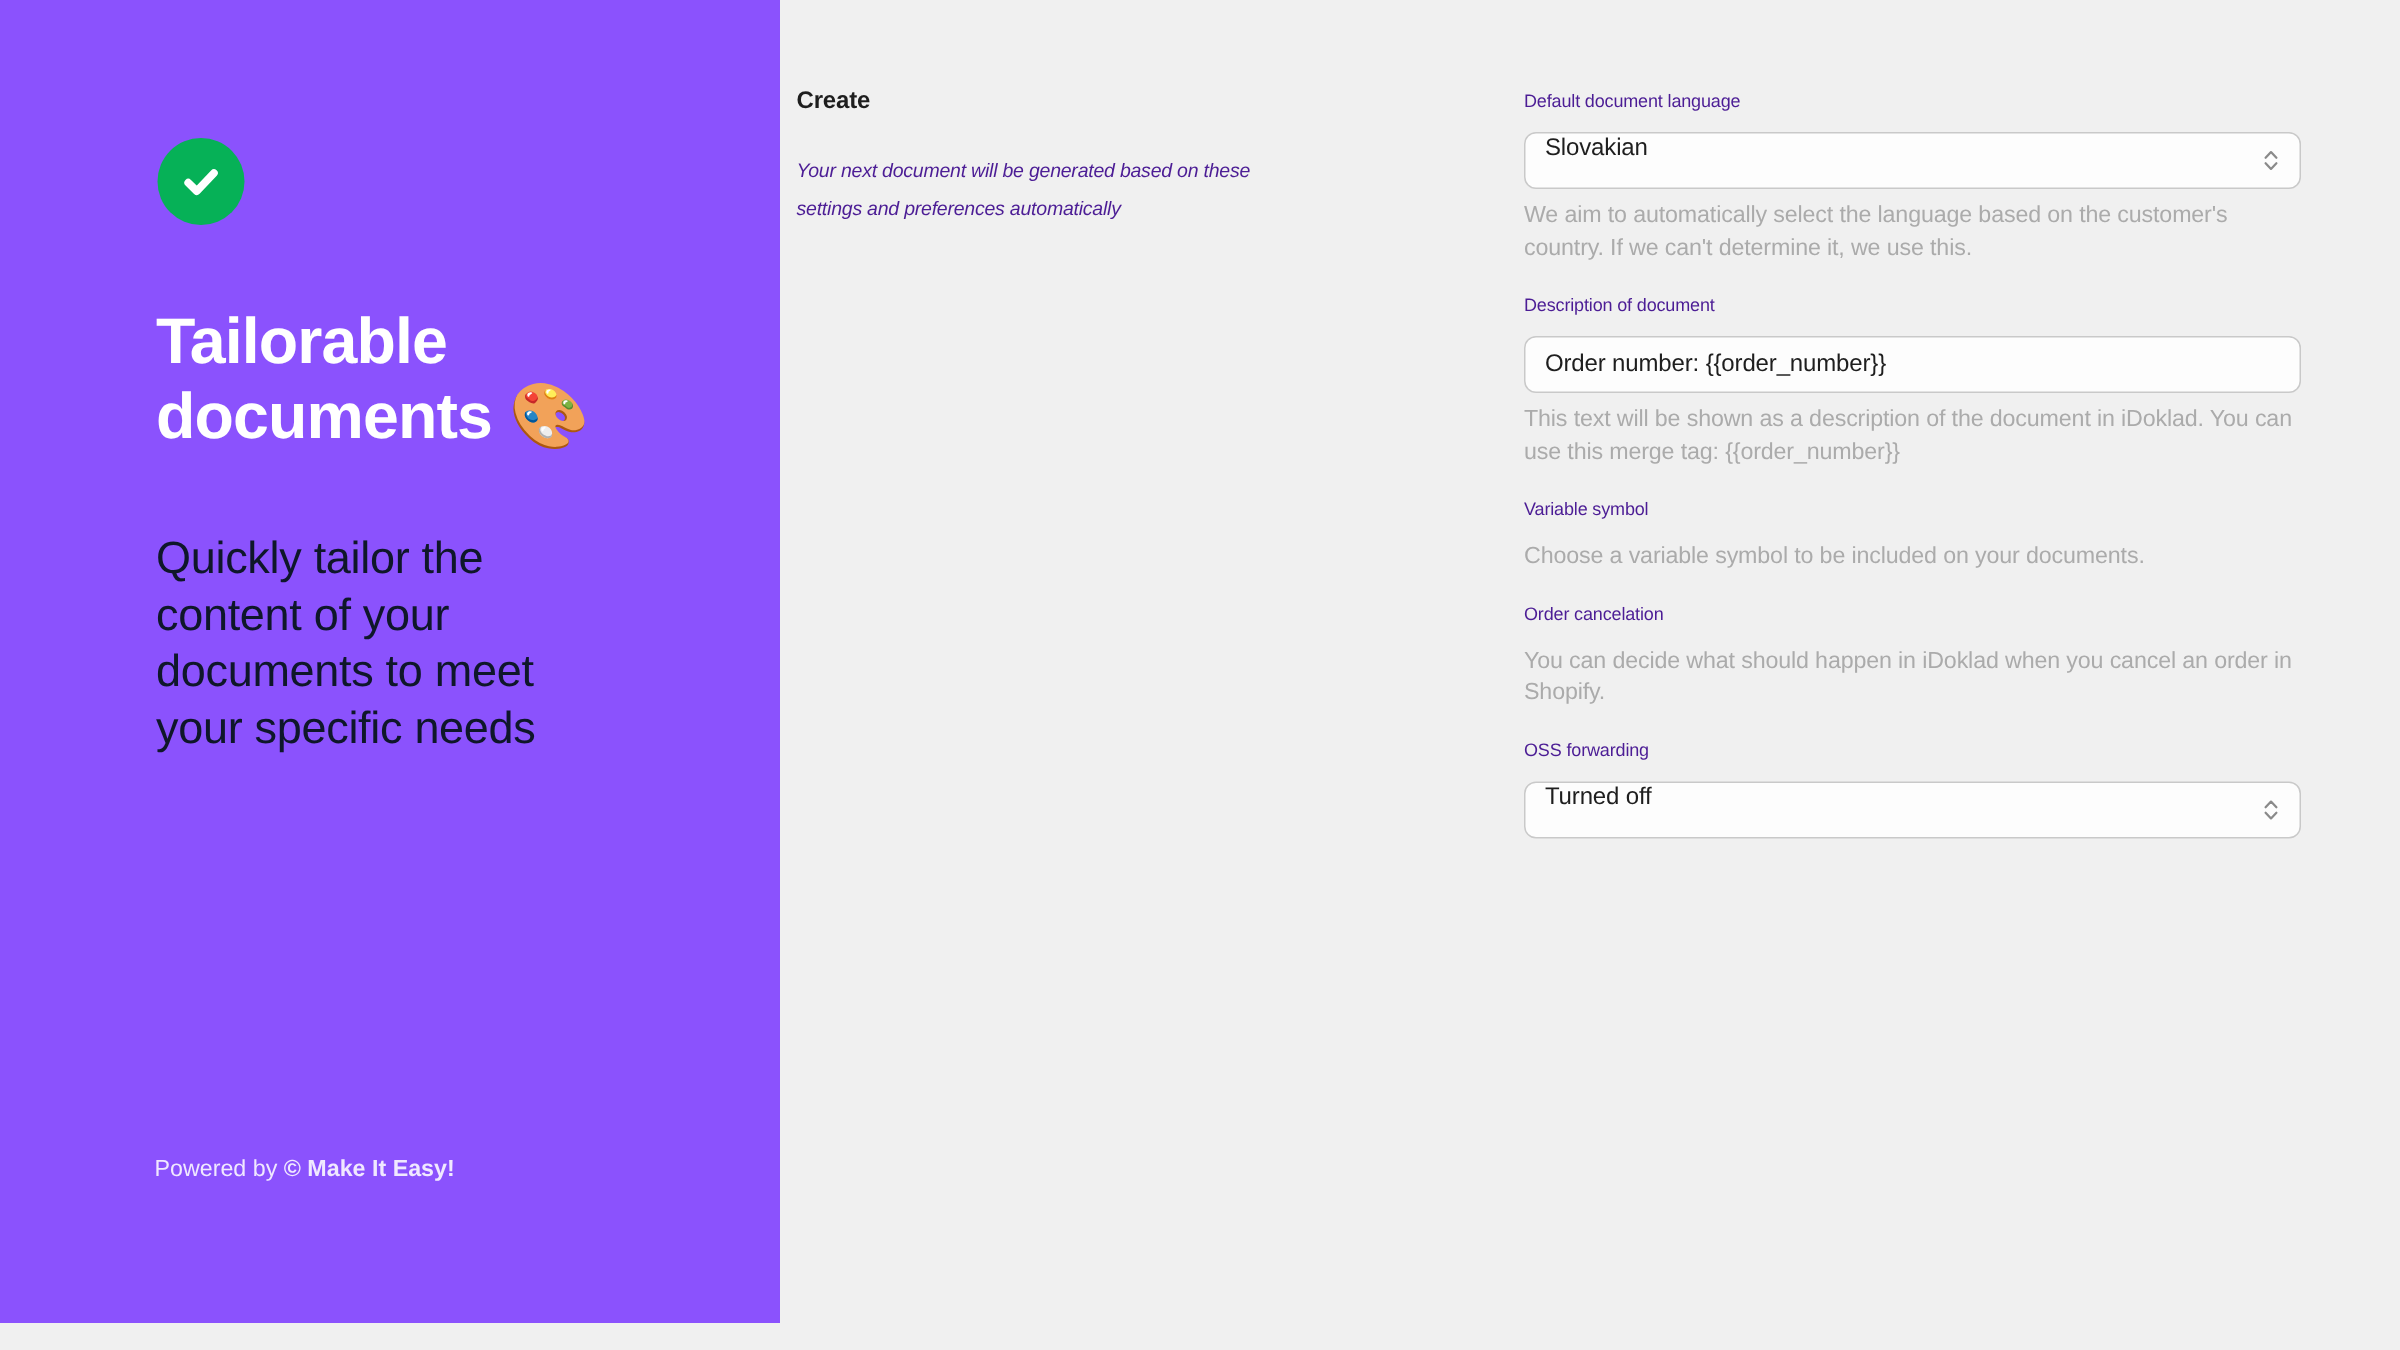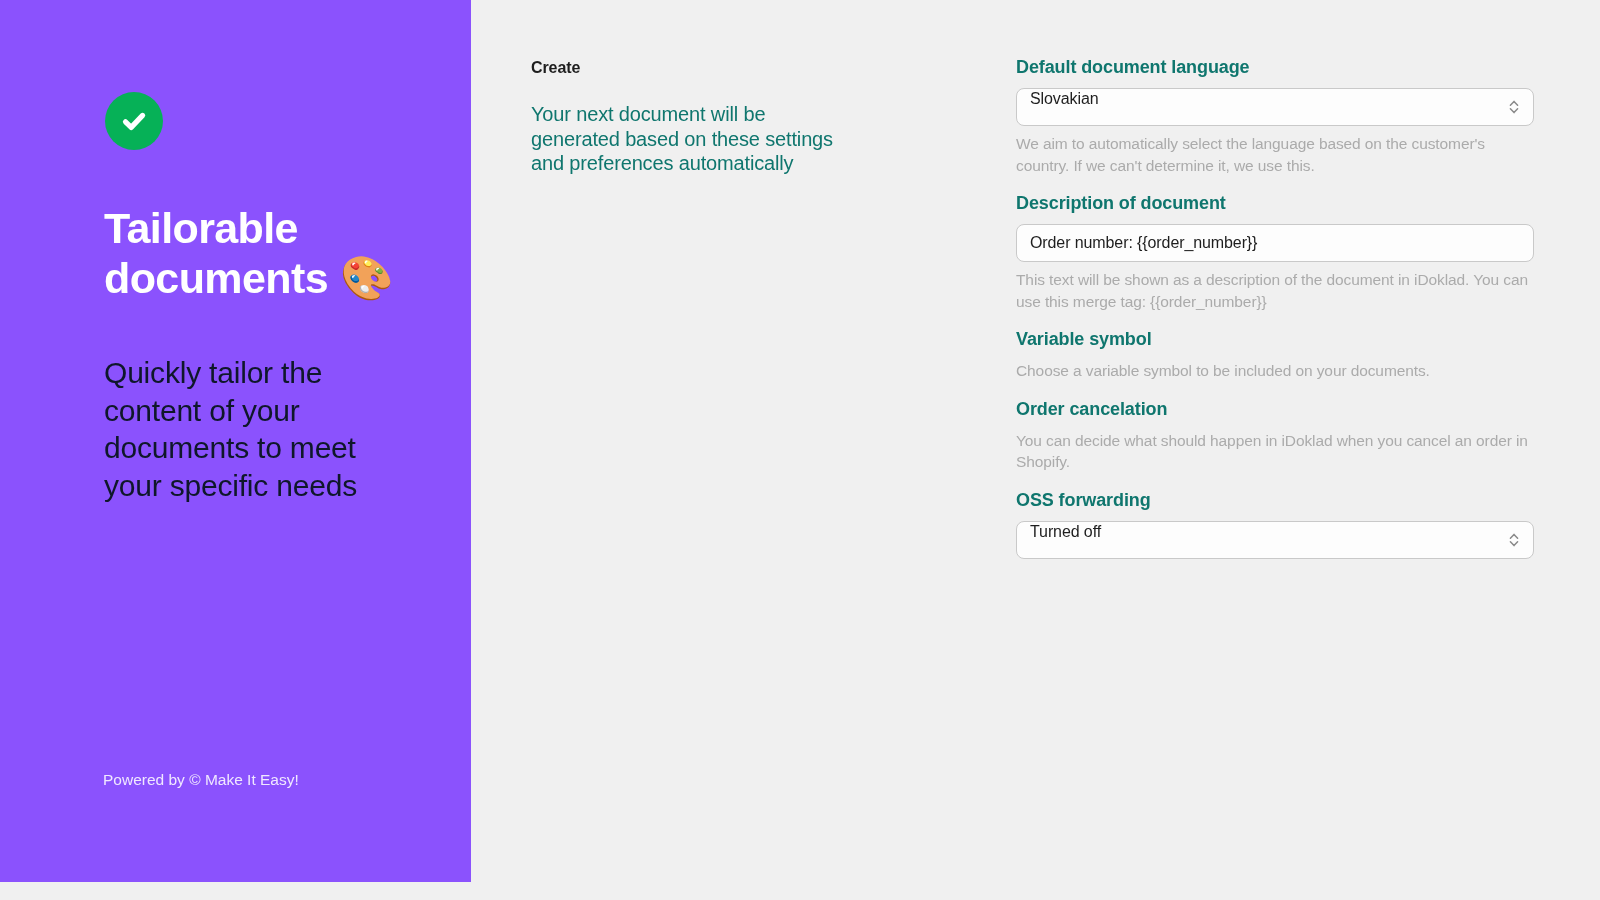--- a/index.html
+++ b/index.html
@@ -21,21 +21,21 @@
     width: 1600px;
     height: 900px;
     background: #f0f0f0;
   }
 
   
   .hero {
     position: absolute;
     left: 0;
     top: 0;
-    width: 471px;
+    width: 520px;
     height: 882px;
     background: #8b52fd;
     padding: 0;
   }
 
   .hero-check {
     position: absolute;
     left: 105px;
     top: 92px;
     width: 58px;
@@ -78,21 +78,21 @@
 
   .hero-footer {
     position: absolute;
     left: 103px;
     top: 769px;
     color: #f0e8ff;
     font-size: 15.5px;
     line-height: 22px;
     font-weight: 400;
   }
-  .hero-footer b { font-weight: 400; }
+  .hero-footer b { font-weight: 700; }
 
   
   .content-col {
     position: absolute;
     left: 531px;
     top: 0;
     width: 400px;
   }
 
   .content-heading {
@@ -104,44 +104,45 @@
     font-weight: 700;
     color: #1e1e1e;
     letter-spacing: -0.1px;
   }
 
   .content-desc {
     position: absolute;
     left: 0;
     top: 102px;
     width: 312px;
-    font-size: 20px;
+    font-size: 13px;
     line-height: 24.5px;
     font-weight: 400;
-    color: #0f766e;
+    color: #4c1d95;
     letter-spacing: -0.15px;
+    font-style: italic;
   }
 
   
   .form-col {
     position: absolute;
     left: 1016px;
     top: 56px;
     width: 518px;
   }
 
   .field { margin-bottom: 16px; }
   .field:last-child { margin-bottom: 0; }
 
   .field-label {
     display: block;
-    font-size: 18px;
+    font-size: 12px;
     line-height: 22px;
-    color: #0f766e;
-    font-weight: 700;
+    color: #4c1d95;
+    font-weight: 400;
     letter-spacing: -0.1px;
     margin-bottom: 10px;
   }
 
   .control {
     position: relative;
     width: 100%;
     height: 38px;
     background: #fdfdfd;
     border: 1px solid #c9c9c9;

